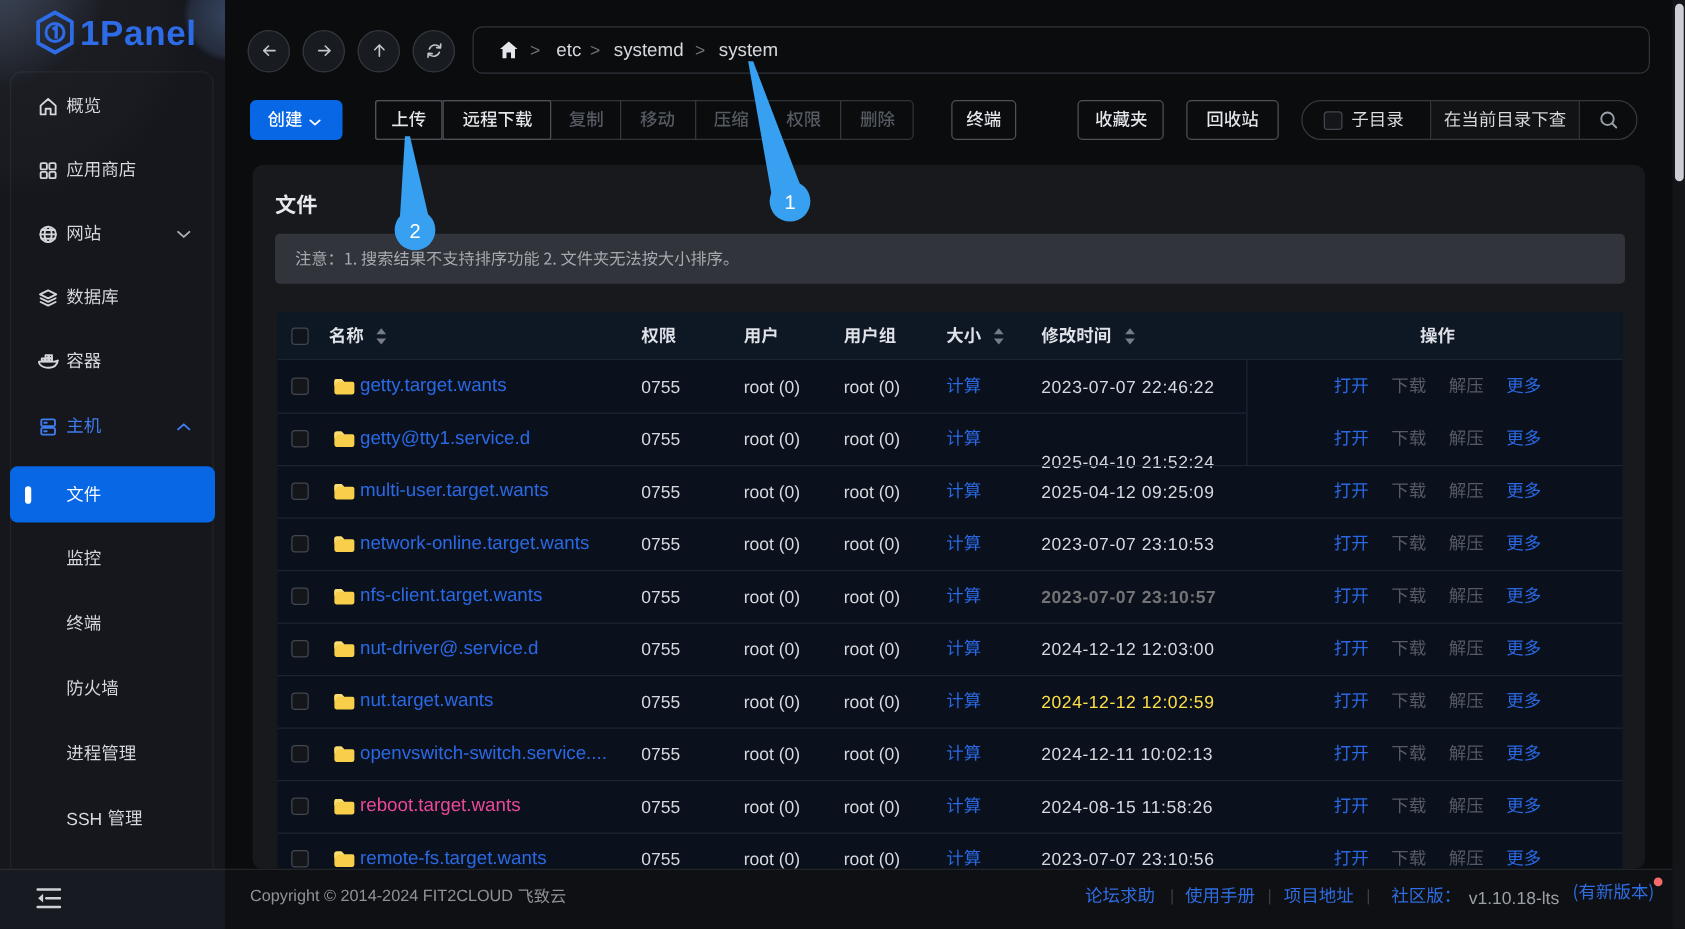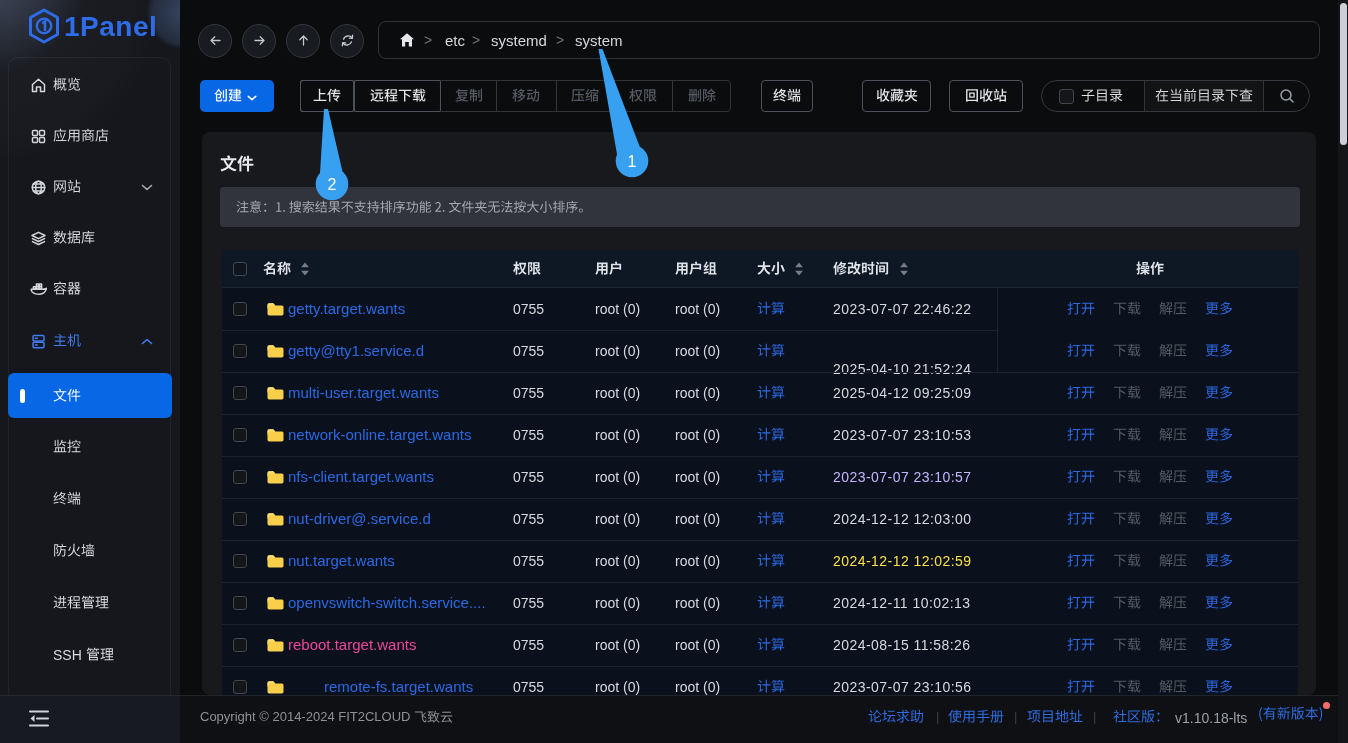--- a/index.html
+++ b/index.html
@@ -531,21 +531,21 @@
 <svg style="position:absolute;left:267px;top:470.0px" width="17" height="14" viewBox="0 0 17 14">
     <use href="#fold"></use>
   </svg>
 <div style="position:absolute;top:469.1px;font-family:'Liberation Sans',sans-serif;font-size:15px;font-weight:400;color:#2b69e4;line-height:15px;white-space:pre;left:288px;text-align:right;">nfs-client.target.wants</div>
 <div style="position:absolute;top:469.6px;font-family:'Liberation Sans',sans-serif;font-size:14px;font-weight:400;color:#d6d9de;line-height:14px;white-space:pre;left:513px;">0755</div>
 <div style="position:absolute;top:469.6px;font-family:'Liberation Sans',sans-serif;font-size:14px;font-weight:400;color:#d6d9de;line-height:14px;white-space:pre;left:595px;">root (0)</div>
 <div style="position:absolute;top:469.6px;font-family:'Liberation Sans',sans-serif;font-size:14px;font-weight:400;color:#d6d9de;line-height:14px;white-space:pre;left:675px;">root (0)</div>
 <svg style="position:absolute;left:757.0px;top:470.4px" width="28.00" height="15.40" viewBox="0 0 2000 1100" overflow="visible">
     <use href="#gjs" fill="#2b69e4"></use>
   </svg>
-<div style="position:absolute;top:469.6px;font-family:'Liberation Sans',sans-serif;font-size:14px;font-weight:400;color:#c4b5fd;line-height:14px;white-space:pre;letter-spacing:0.45px;left:833px;text-align:center;">2023-07-07 23:10:57</div>
+<div style="position:absolute;top:469.6px;font-family:'Liberation Sans',sans-serif;font-size:14px;font-weight:700;color:#737373;line-height:14px;white-space:pre;letter-spacing:0.45px;left:833px;text-align:center;">2023-07-07 23:10:57</div>
 <svg style="position:absolute;left:1067.0px;top:470.4px" width="28.00" height="15.40" viewBox="0 0 2000 1100" overflow="visible">
     <use href="#gdk" fill="#2b69e4"></use>
   </svg>
 <svg style="position:absolute;left:1113.0px;top:470.4px" width="28.00" height="15.40" viewBox="0 0 2000 1100" overflow="visible">
     <use href="#gxz" fill="#565b63"></use>
   </svg>
 <svg style="position:absolute;left:1159.0px;top:470.4px" width="28.00" height="15.40" viewBox="0 0 2000 1100" overflow="visible">
     <use href="#gjy" fill="#565b63"></use>
   </svg>
 <svg style="position:absolute;left:1205.0px;top:470.4px" width="28.00" height="15.40" viewBox="0 0 2000 1100" overflow="visible">
@@ -649,21 +649,21 @@
     <use href="#gjy" fill="#565b63"></use>
   </svg>
 <svg style="position:absolute;left:1205.0px;top:638.4px" width="28.00" height="15.40" viewBox="0 0 2000 1100" overflow="visible">
     <use href="#ggd" fill="#2b69e4"></use>
   </svg>
 <div style="position:absolute;left:222px;top:666px;width:1076px;height:1px;background:#1b2431;"></div>
 <div class="cb" style="left:233px;top:680px"></div>
 <svg style="position:absolute;left:267px;top:680.0px" width="17" height="14" viewBox="0 0 17 14">
     <use href="#fold"></use>
   </svg>
-<div style="position:absolute;top:679.0px;font-family:'Liberation Sans',sans-serif;font-size:15px;font-weight:400;color:#2b69e4;line-height:15px;white-space:pre;left:288px;margin-left:36px;">remote-fs.target.wants</div>
+<div style="position:absolute;top:679.0px;font-family:'Liberation Sans',sans-serif;font-size:15px;font-weight:400;color:#2b69e4;line-height:15px;white-space:pre;left:288px;">remote-fs.target.wants</div>
 <div style="position:absolute;top:679.6px;font-family:'Liberation Sans',sans-serif;font-size:14px;font-weight:400;color:#d6d9de;line-height:14px;white-space:pre;left:513px;">0755</div>
 <div style="position:absolute;top:679.6px;font-family:'Liberation Sans',sans-serif;font-size:14px;font-weight:400;color:#d6d9de;line-height:14px;white-space:pre;left:595px;">root (0)</div>
 <div style="position:absolute;top:679.6px;font-family:'Liberation Sans',sans-serif;font-size:14px;font-weight:400;color:#d6d9de;line-height:14px;white-space:pre;left:675px;">root (0)</div>
 <svg style="position:absolute;left:757.0px;top:680.4px" width="28.00" height="15.40" viewBox="0 0 2000 1100" overflow="visible">
     <use href="#gjs" fill="#2b69e4"></use>
   </svg>
 <div style="position:absolute;top:679.6px;font-family:'Liberation Sans',sans-serif;font-size:14px;font-weight:400;color:#d6d9de;line-height:14px;white-space:pre;letter-spacing:0.45px;left:833px;">2023-07-07 23:10:56</div>
 <svg style="position:absolute;left:1067.0px;top:680.4px" width="28.00" height="15.40" viewBox="0 0 2000 1100" overflow="visible">
     <use href="#gdk" fill="#2b69e4"></use>
   </svg>

